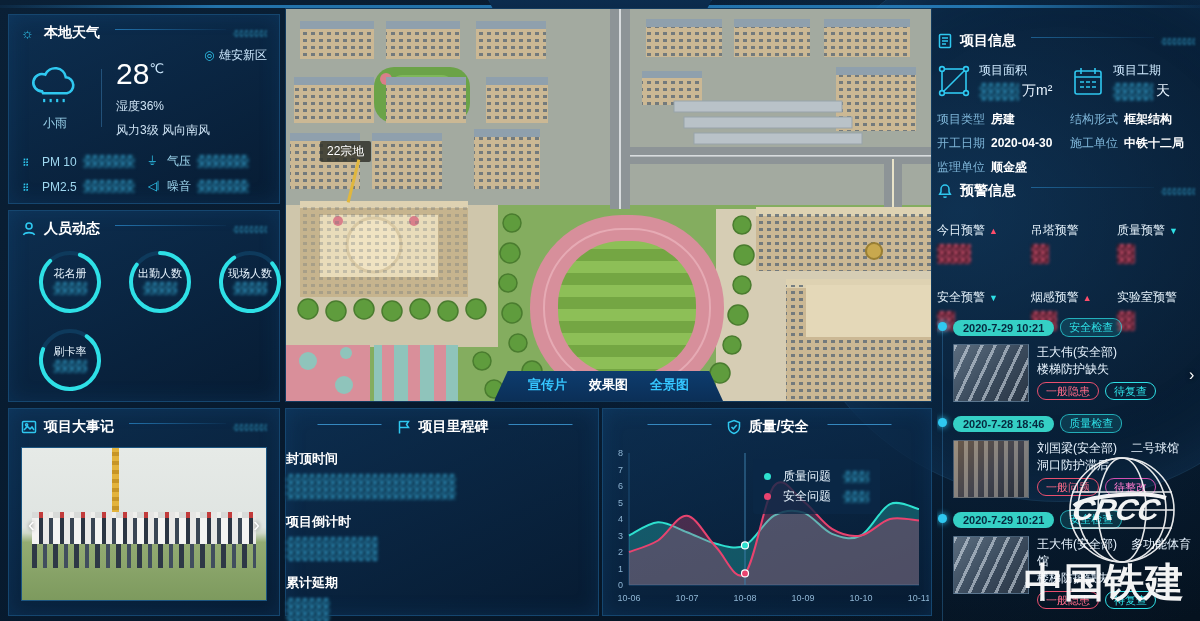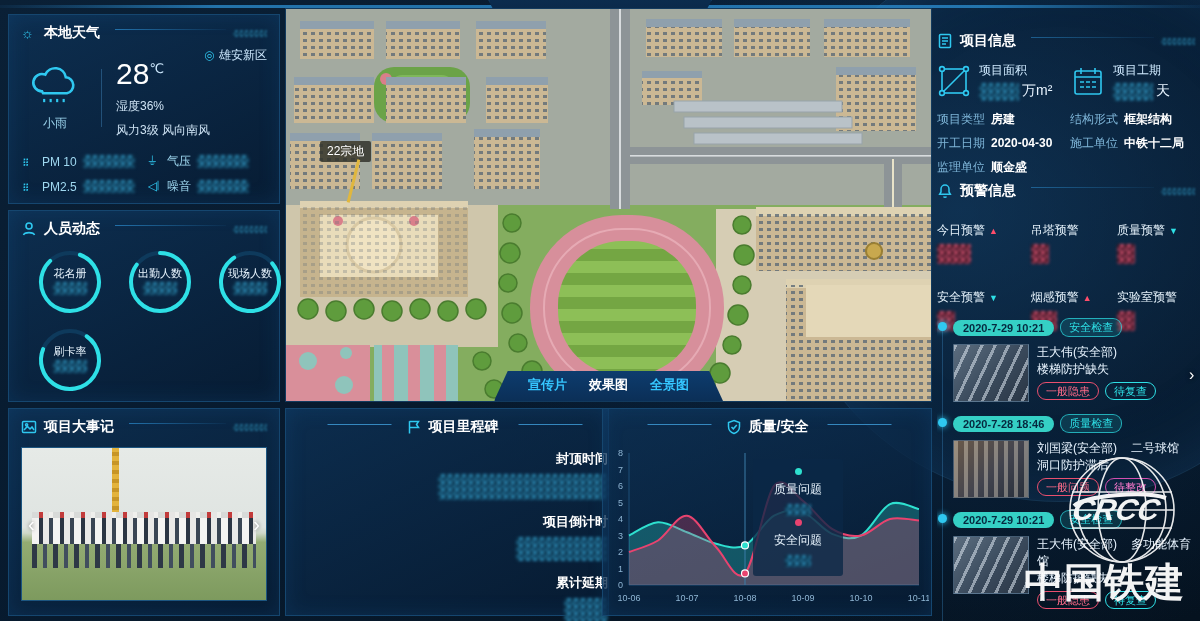--- a/index.html
+++ b/index.html
@@ -69,33 +69,33 @@
   #scene svg{display:block;}
   .scene-btns{position:absolute;left:50%;bottom:0;transform:translateX(-50%);display:flex;gap:22px;
     padding:5px 34px 7px;background:linear-gradient(180deg,#0d3c6e,#0b2f57);
     clip-path:polygon(6% 0,94% 0,100% 100%,0 100%);font-size:13px;font-weight:bold;}
   .scene-btns .sb{color:#35c6ff;cursor:pointer;}
   .scene-btns .sb.active{color:#ffffff;}
   .plot-label{position:absolute;left:34px;top:132px;background:rgba(50,52,44,.85);color:#fff;
     font-size:12px;padding:2px 7px;border-radius:2px;}
   .plot-pole{position:absolute;left:66px;top:150px;width:3px;height:44px;background:#e0b73e;transform:rotate(14deg);}
   
-  #p-milestone{left:285px;top:408px;width:312px;height:206px;text-align:right;padding-left:10px;}
+  #p-milestone{left:285px;top:408px;width:312px;height:206px;text-align:left;}
   .hd.center{justify-content:center;position:relative;}
   .hd.center::before,.hd.center::after{content:"";width:64px;height:6px;margin:0 10px;
     border-top:1px solid rgba(64,160,220,.8);transform:skewX(-40deg);}
   .ms-item{margin-top:9px;}
   .ms-label{font-size:13px;color:#fff;font-weight:bold;}
   .ms-item .mz{margin-top:6px;}
   .mz.w-lg{width:170px;height:26px;} .mz.w-md{width:92px;height:24px;} .mz.w-sm{width:44px;height:24px;}
   
   #p-chart{left:602px;top:408px;width:328px;height:206px;}
   .chart-wrap{position:relative;}
   .tooltip{position:absolute;padding:6px 10px;background:rgba(10,40,70,.78);border-radius:3px;font-size:12px;color:#eaf6ff;}
-  .tt-row{display:flex;align-items:center;gap:6px;margin:3px 11px;white-space:nowrap;flex-direction:column;}
+  .tt-row{display:flex;align-items:center;gap:12px;margin:3px 1px;white-space:nowrap;}
   .tt-dot{width:7px;height:7px;border-radius:50%;}
   .tt-row .mz{width:26px;height:12px;}
   
   .sec{position:absolute;left:937px;width:258px;}
   .sec .hd{padding:6px 0 4px;}
   .sec .hd .grow{background:linear-gradient(90deg,rgba(46,150,220,.5),rgba(46,150,220,.06));}
   
   .pi-stats{display:flex;gap:10px;margin:8px 0 2px;}
   .pi-stat{flex:1;display:flex;align-items:center;gap:8px;}
   .pi-ic{color:#2fc8f0;} .pi-ic svg{width:34px;height:34px;display:block;}

